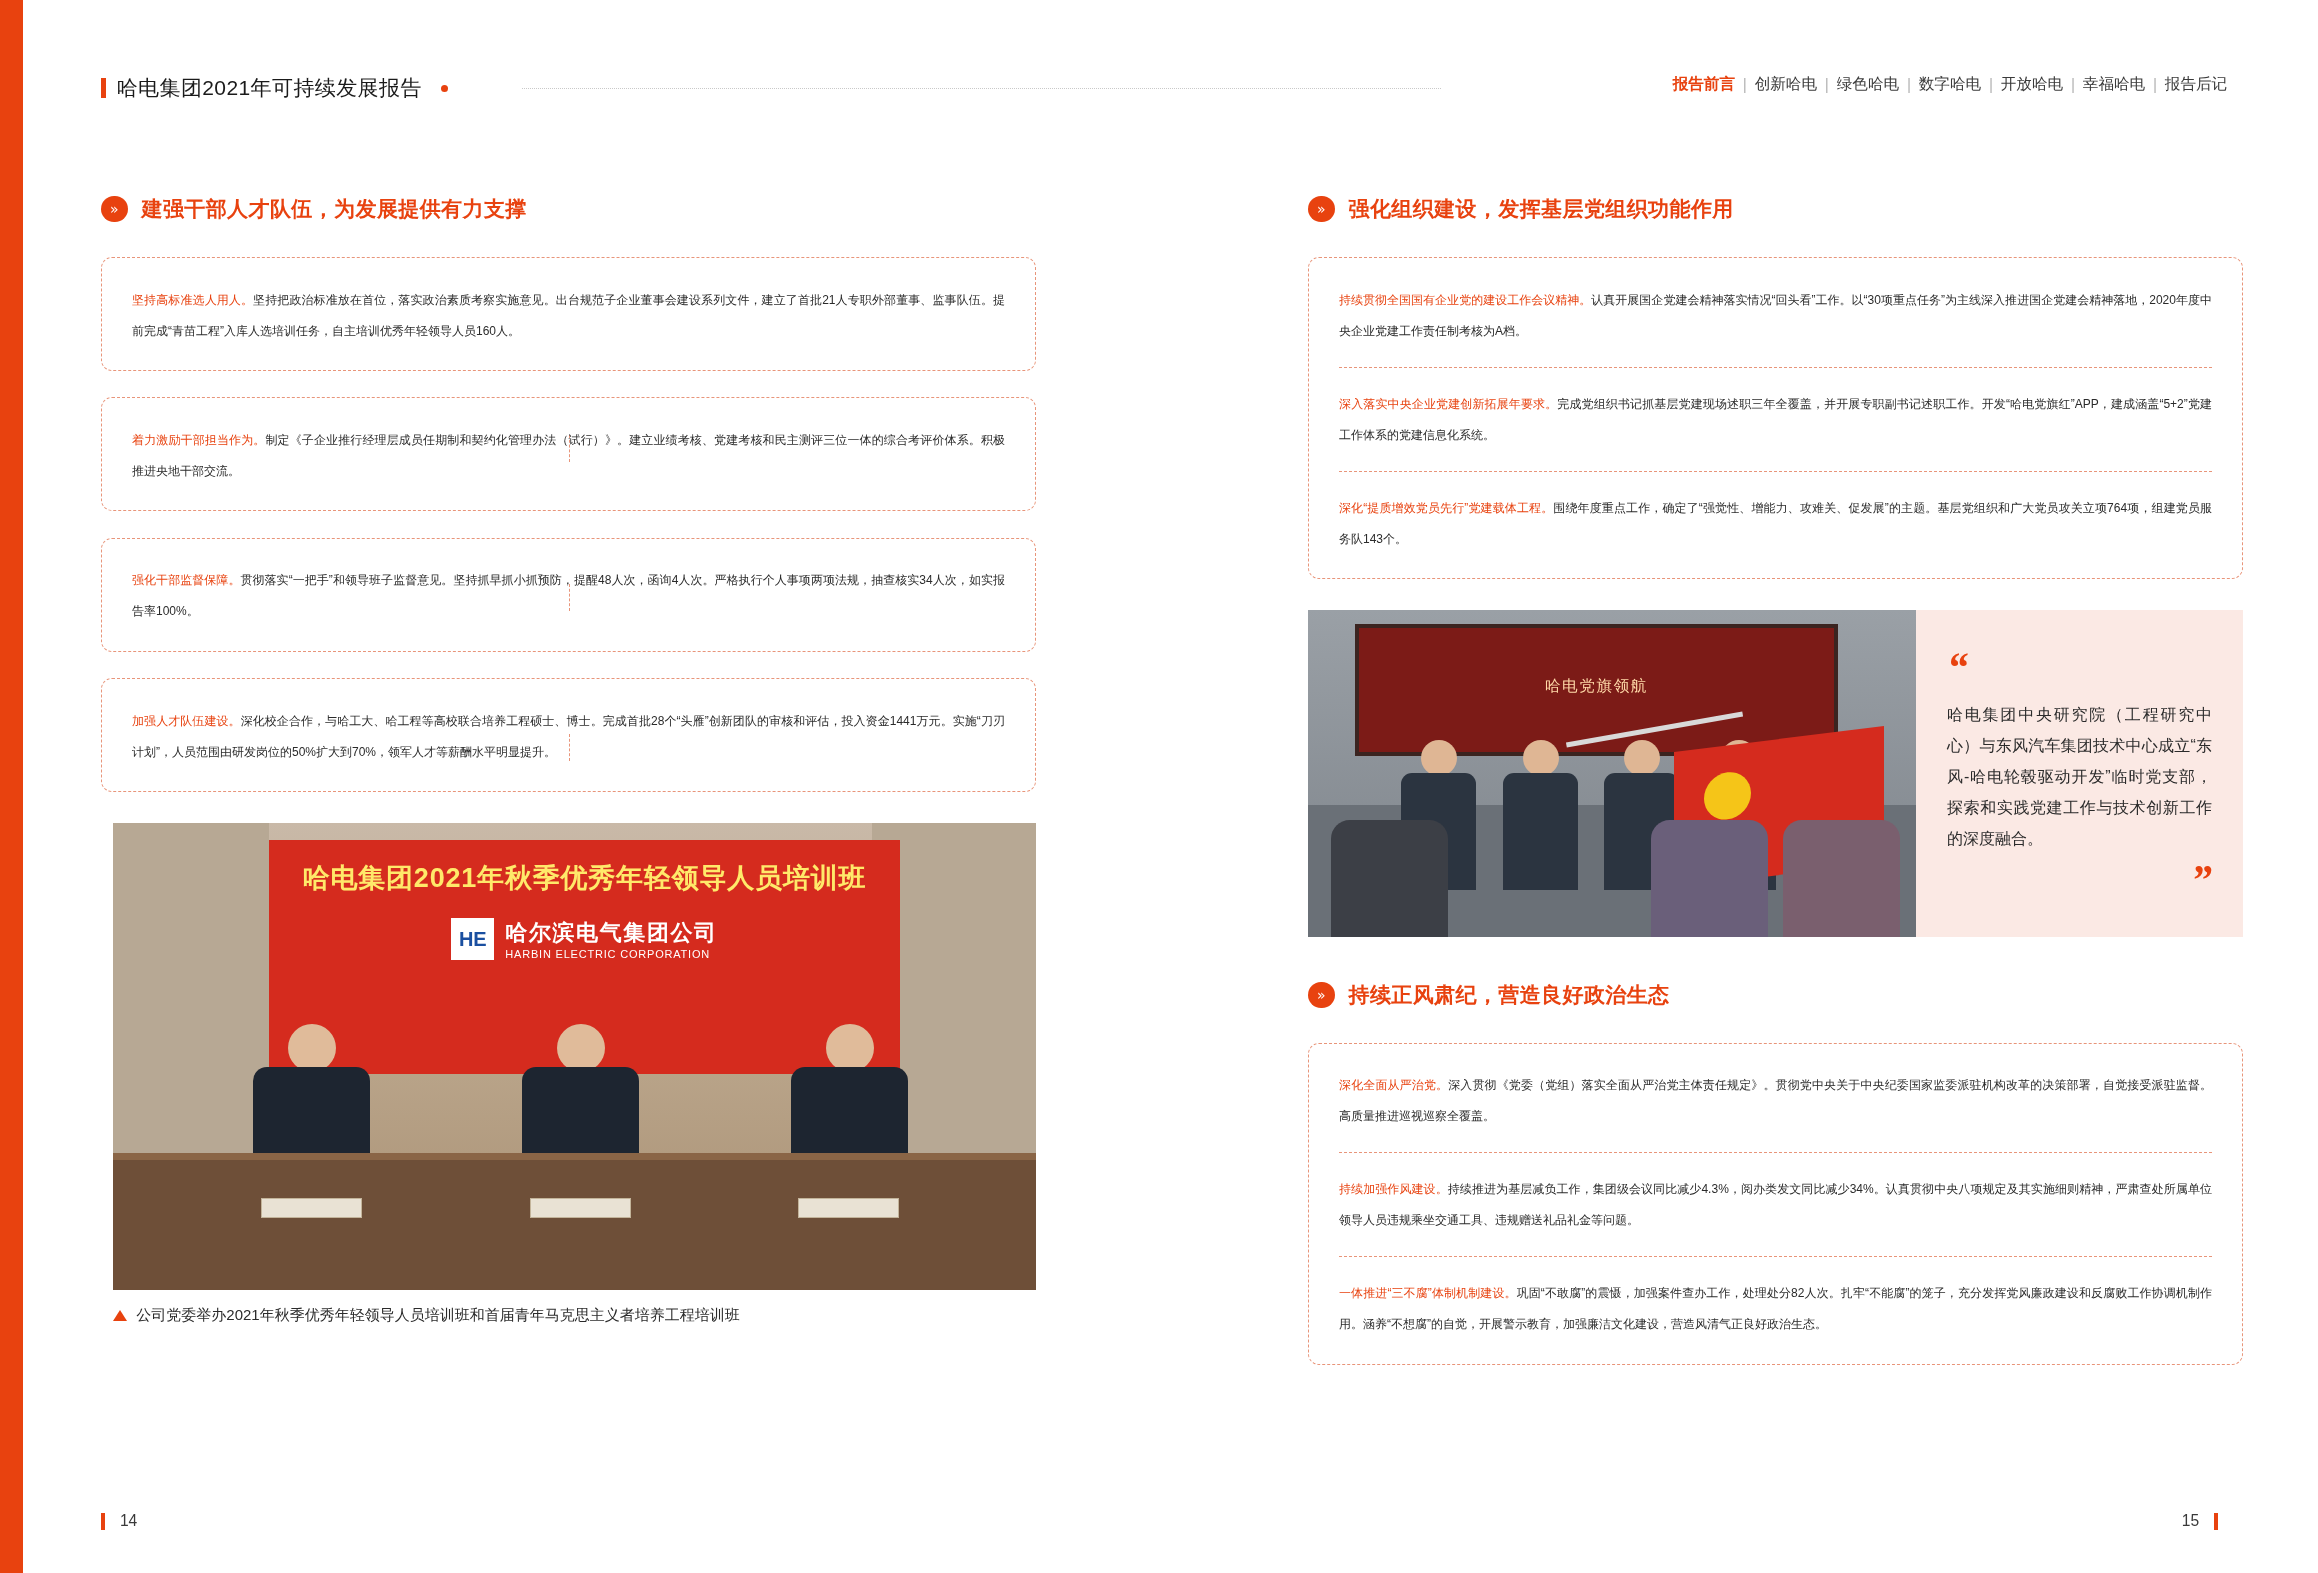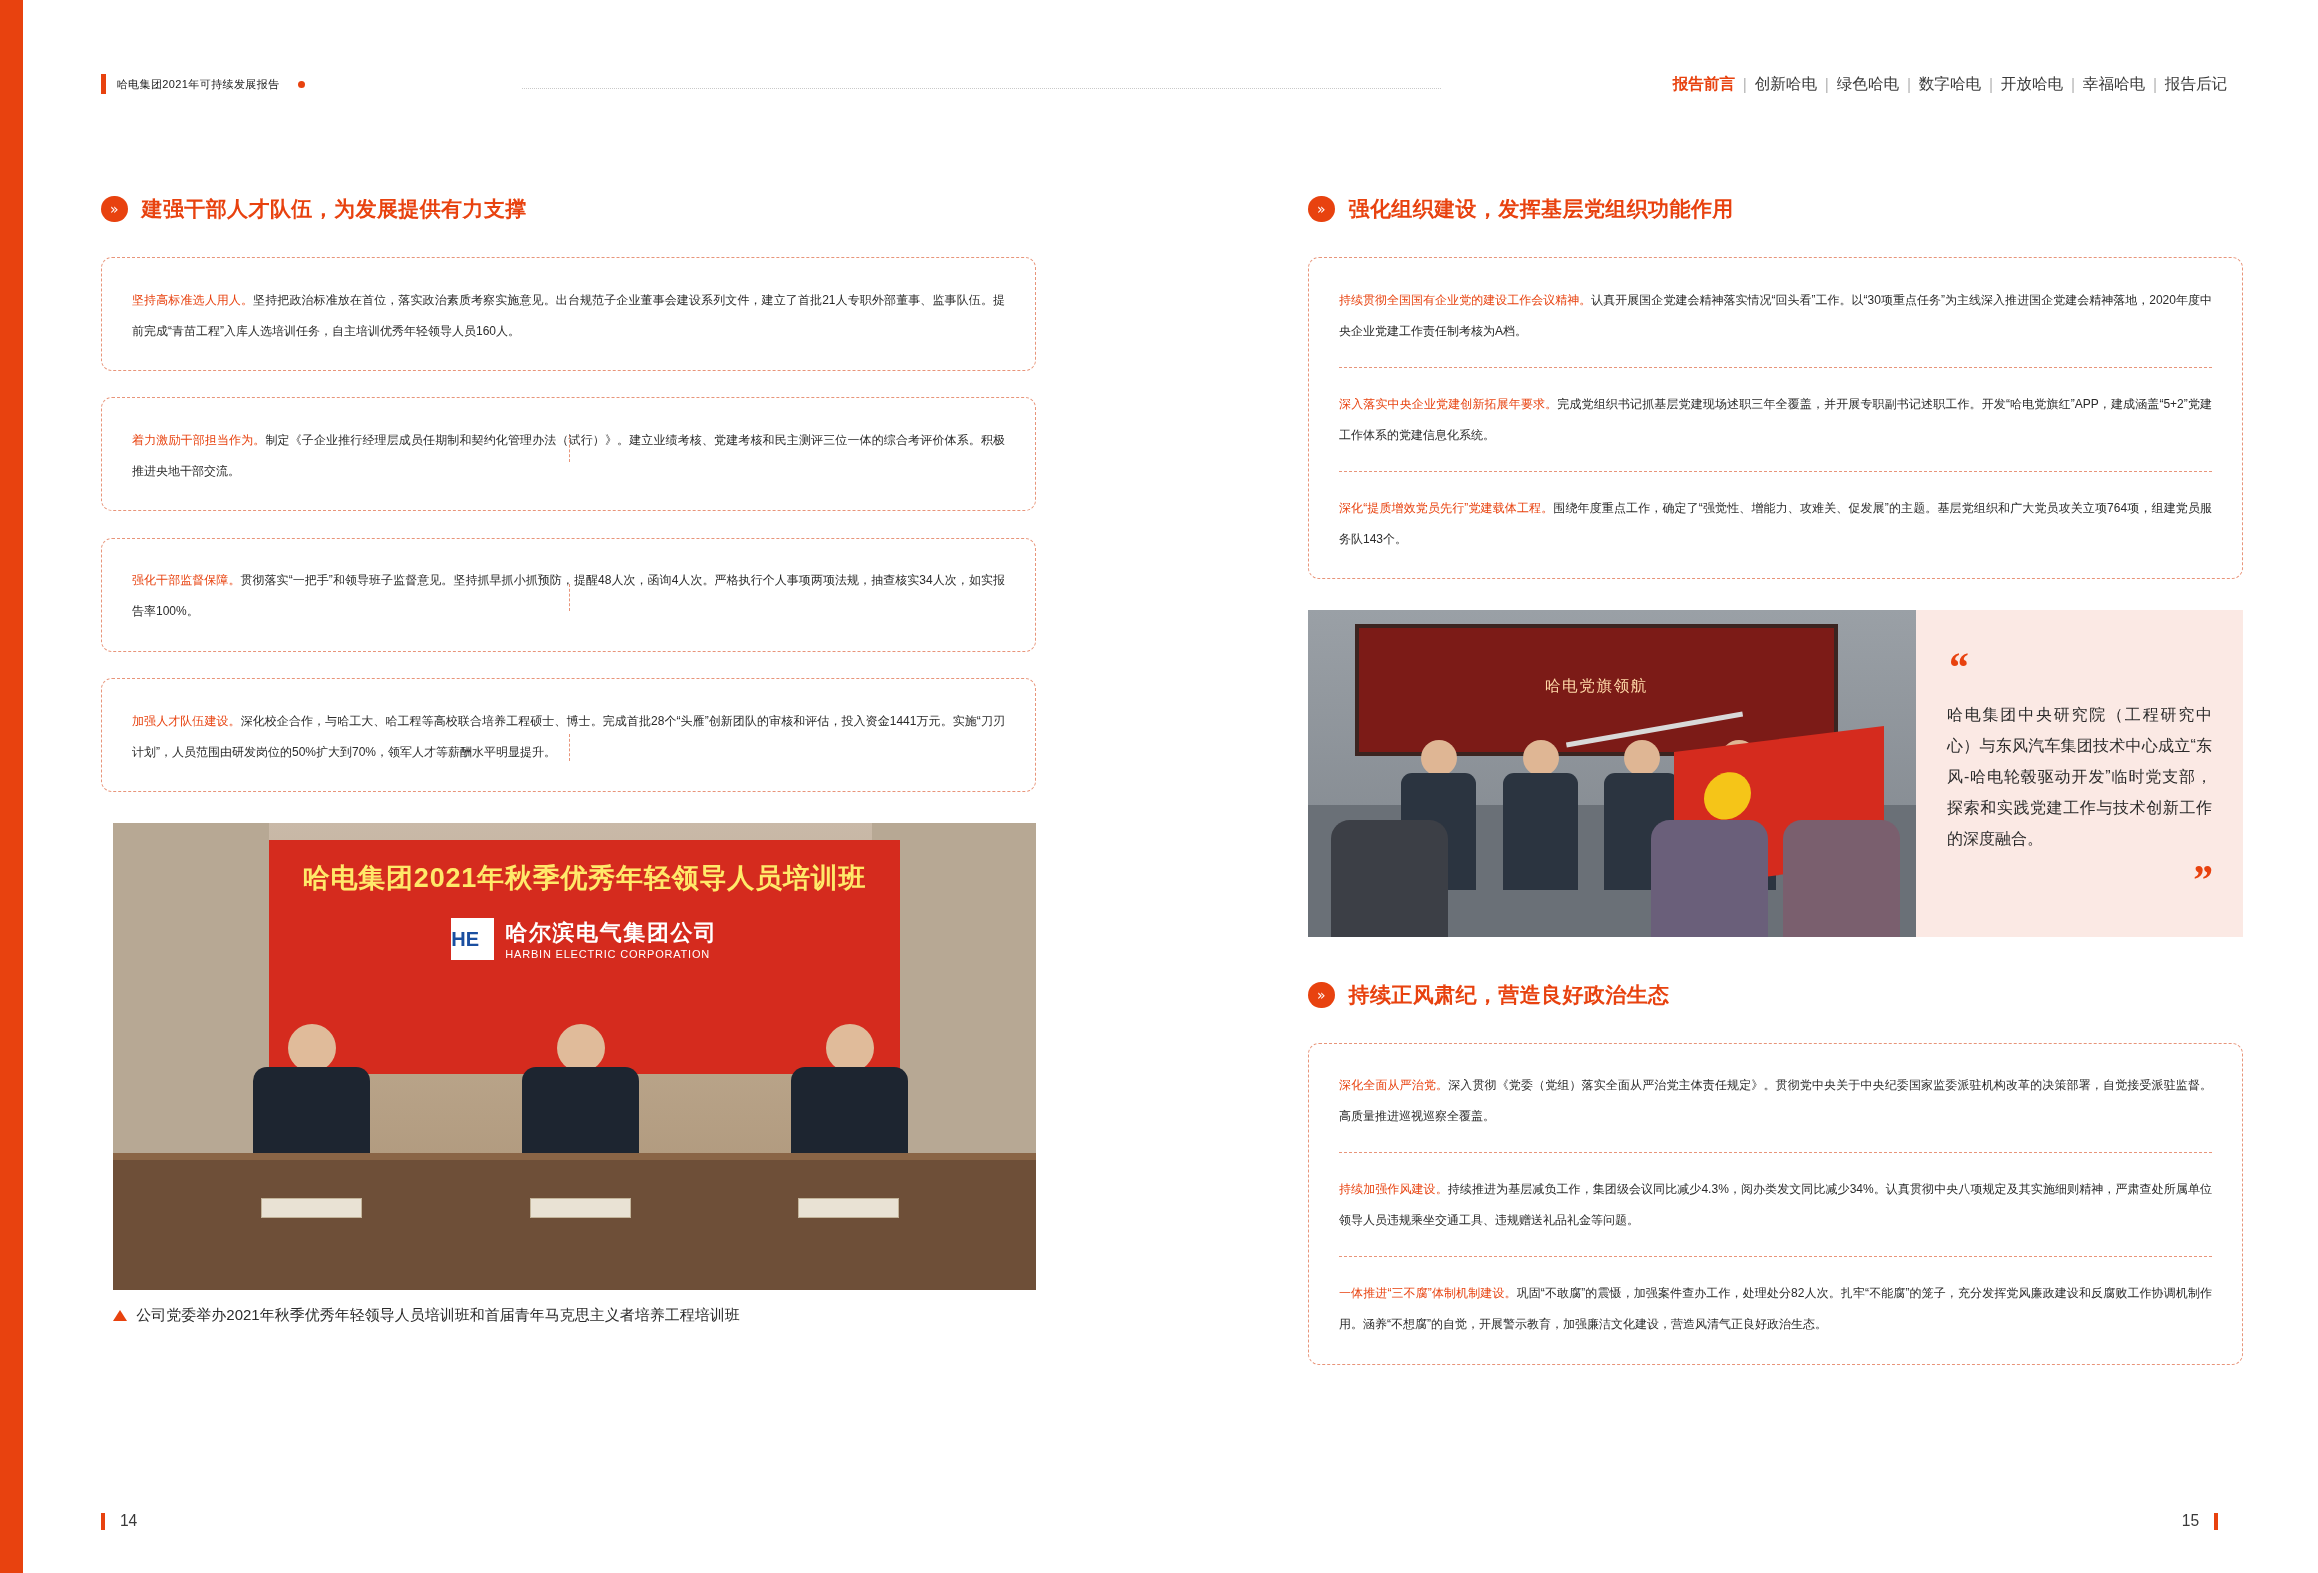--- a/index.html
+++ b/index.html
@@ -35,21 +35,21 @@
     left: 0; top: 0;
     display: flex;
     align-items: center;
     gap: 11px;
   }
   .hdr-bar {
     width: 4.7px; height: 20px;
     background: #E8420F;
   }
   .hdr-title {
-    font-size: 11px;
+    font-size: 21px;
     color: #1a1a1a;
     letter-spacing: 0.4px;
     white-space: nowrap;
   }
   .hdr-dots {
     display: flex;
     align-items: center;
     gap: 6.2px;
     margin-left: 7.8px;
   }
@@ -205,21 +205,21 @@
   .mp-banner .l2 {
     color: #FFE96A; font-weight: bold; font-size: 27px; letter-spacing: 0.8px; margin-top: 6.2px;
   }
   .mp-logo {
     margin-top: 22px;
     display: flex; align-items: center; gap: 11px;
     background: rgba(255,255,255,0);
   }
   .mp-logo .sq {
     width: 43px; height: 42px; background: #ffffff; color: #1a4fa0;
-    font-weight: bold; font-size: 20px; text-align: left; line-height: 42px;
+    font-weight: bold; font-size: 20px; text-align: center; line-height: 42px;
   }
   .mp-logo .tx { color: #ffffff; }
   .mp-logo .tx .cn { font-size: 22px; font-weight: bold; letter-spacing: 1.6px;}
   .mp-logo .tx .en { font-size: 11px; letter-spacing: 0.8px; }
   .mp-table {
     position: absolute;
     left: 0; bottom: 0; width: 100%; height: 137px;
     background: #6e4f38;
     border-top: 7.8px solid #8a6546;
   }

